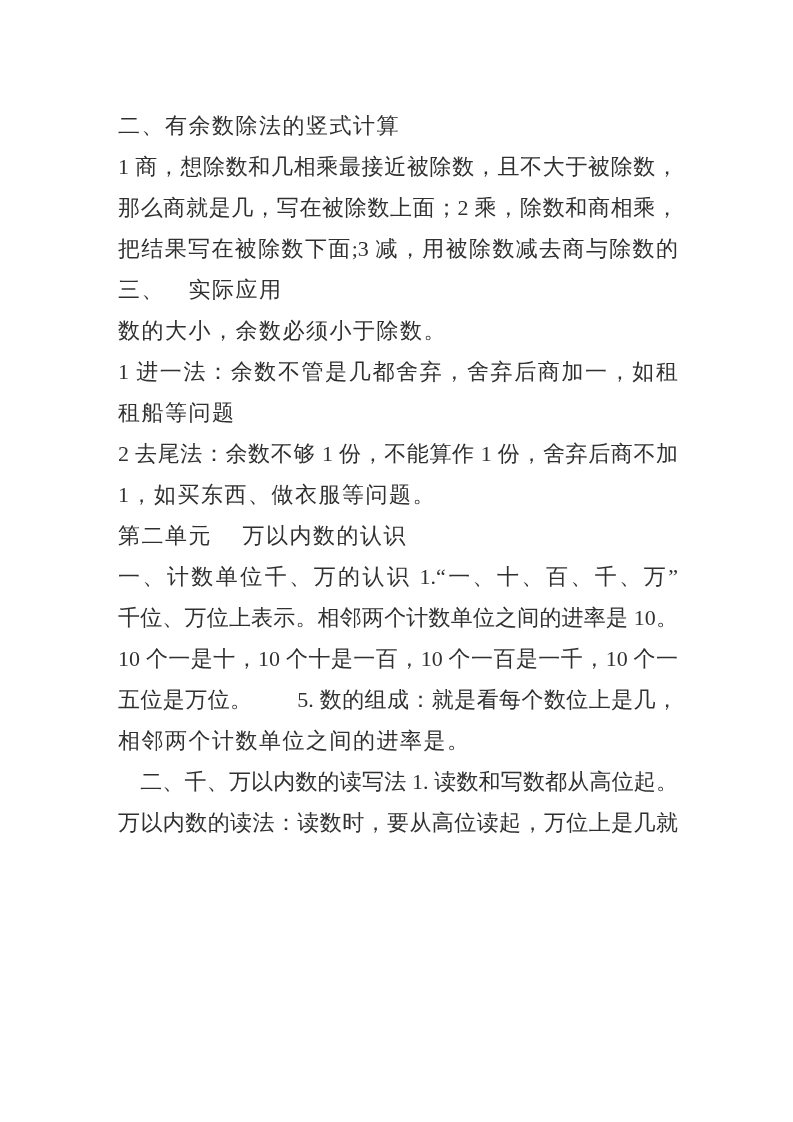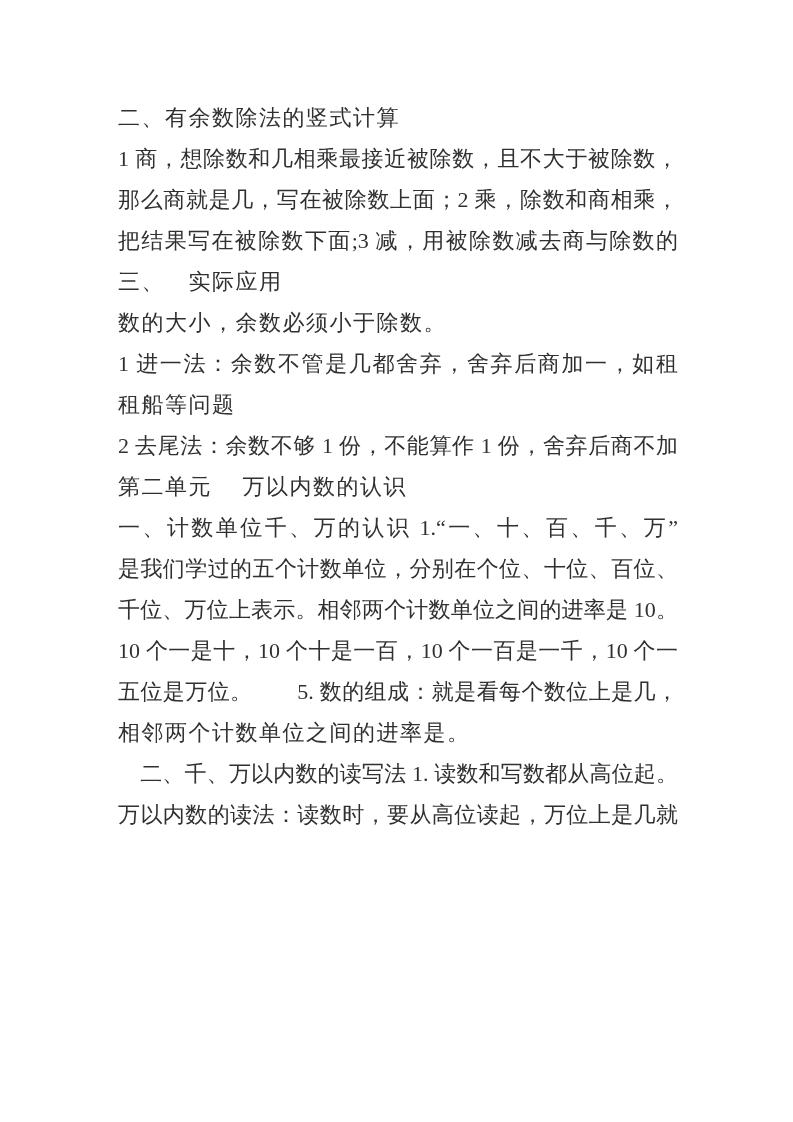--- a/index.html
+++ b/index.html
@@ -18,21 +18,21 @@
     position: absolute;
     left: 0;
     top: 0;
     width: 793px;
     height: 1122px;
     background: #ffffff;
   }
   .doc {
     position: absolute;
     left: 118px;
-    top: 97px;
+    top: 105px;
     width: 560px;
     color: #303030;
   }
   .line {
     height: 41px;
     line-height: 41px;
     font-size: 22px;
     white-space: normal;
     overflow: hidden;
   }
@@ -54,23 +54,23 @@
   <div class="doc" id="doc" style="color: rgb(48, 48, 48);">
       <div class="line nj">二、有余数除法的竖式计算</div>
       <div class="line just">1 商，想除数和几相乘最接近被除数，且不大于被除数，</div>
       <div class="line just">那么商就是几，写在被除数上面；2 乘，除数和商相乘，</div>
       <div class="line just">把结果写在被除数下面;3 减，用被除数减去商与除数的</div>
       <div class="line nj">三、　实际应用</div>
       <div class="line nj">数的大小，余数必须小于除数。</div>
       <div class="line just">1 进一法：余数不管是几都舍弃，舍弃后商加一，如租车、</div>
       <div class="line nj">租船等问题</div>
       <div class="line just">2 去尾法：余数不够 1 份，不能算作 1 份，舍弃后商不加</div>
+      <div class="line nj">1，如买东西、做衣服等问题。</div>
       <div class="line nj">第二单元　 万以内数的认识</div>
       <div class="line just">一、计数单位千、万的认识 1.“一、十、百、千、万”</div>
-      <div class="line just">是我们学过的五个计数单位，分别在个位、十位、百位、</div>
       <div class="line just">千位、万位上表示。相邻两个计数单位之间的进率是 10。</div>
       <div class="line just">10 个一是十，10 个十是一百，10 个一百是一千，10 个一</div>
       <div class="line just">五位是万位。　　5. 数的组成：就是看每个数位上是几，</div>
       <div class="line nj">相邻两个计数单位之间的进率是。</div>
       <div class="line just">　二、千、万以内数的读写法 1. 读数和写数都从高位起。</div>
       <div class="line just">万以内数的读法：读数时，要从高位读起，万位上是几就</div>
     </div>
 </div>
 
 </body></html>

